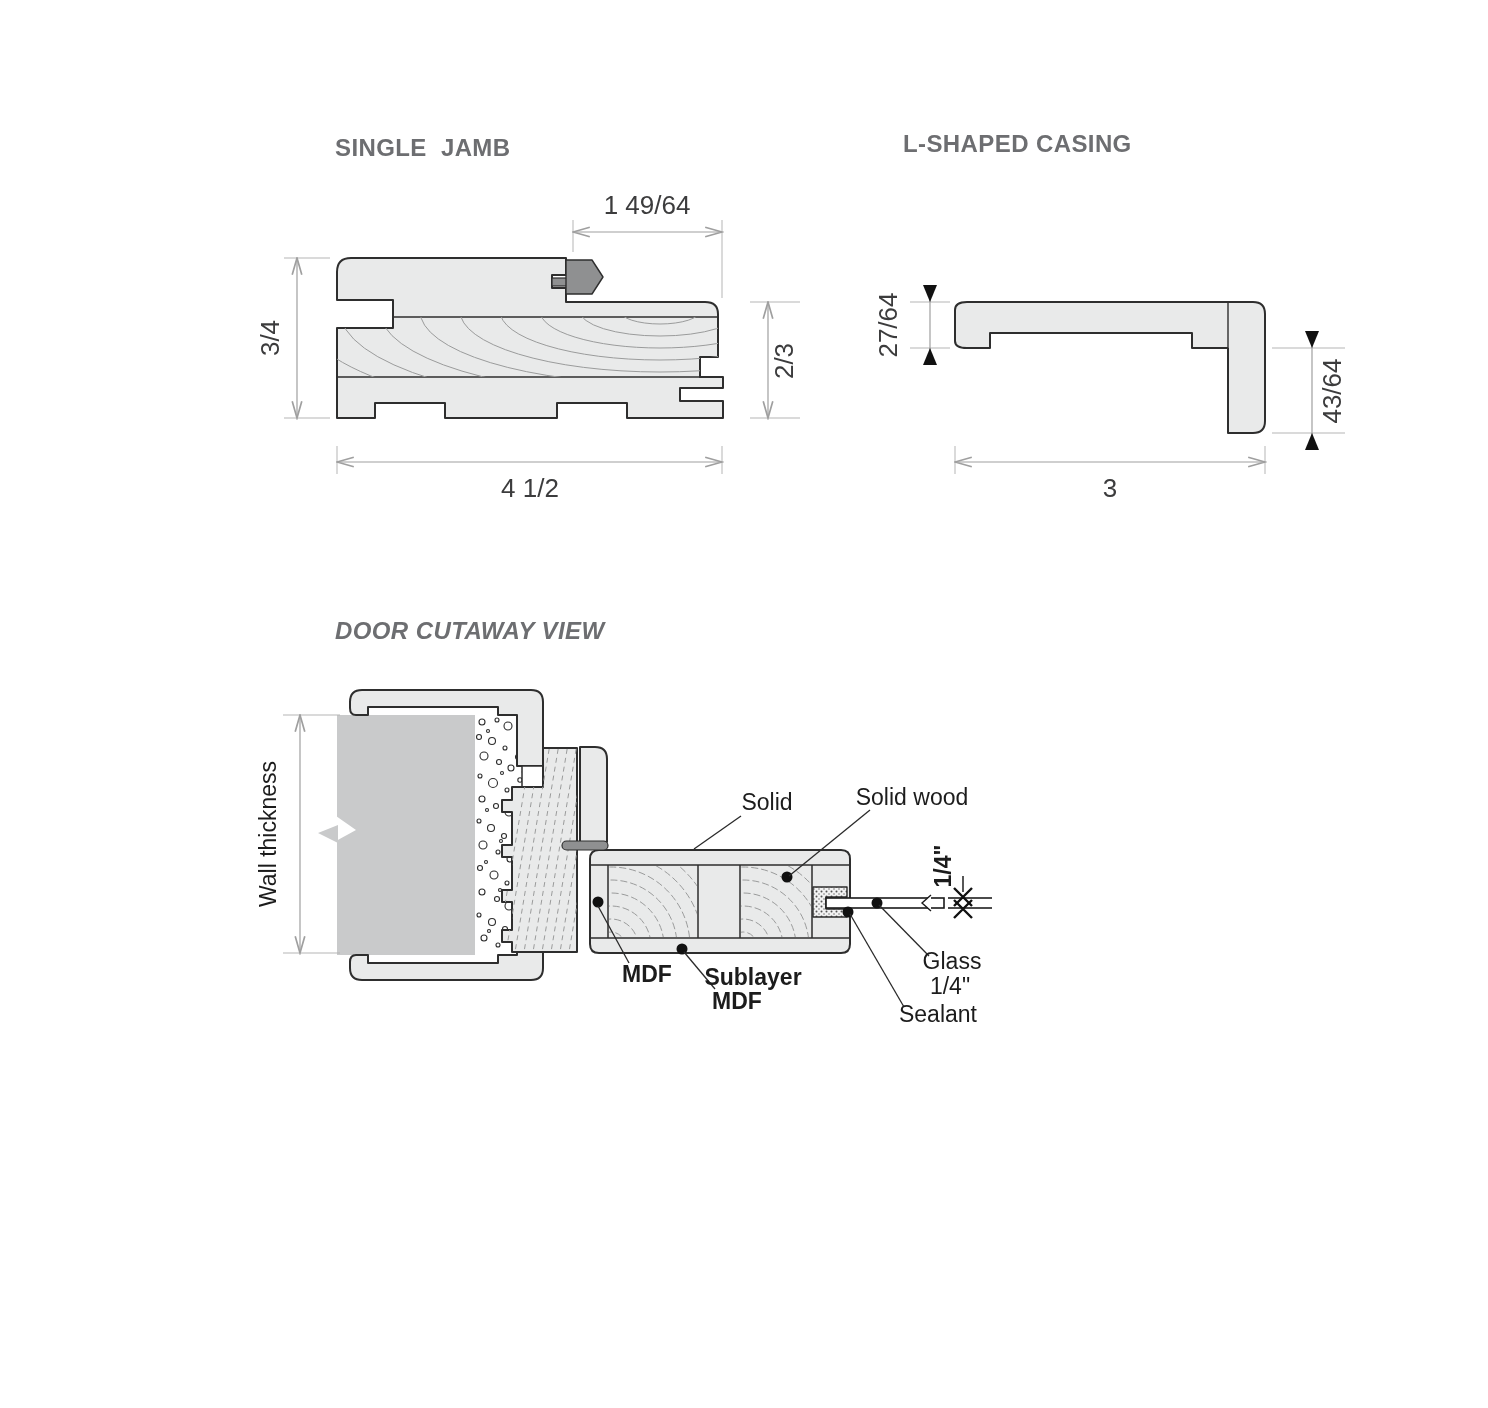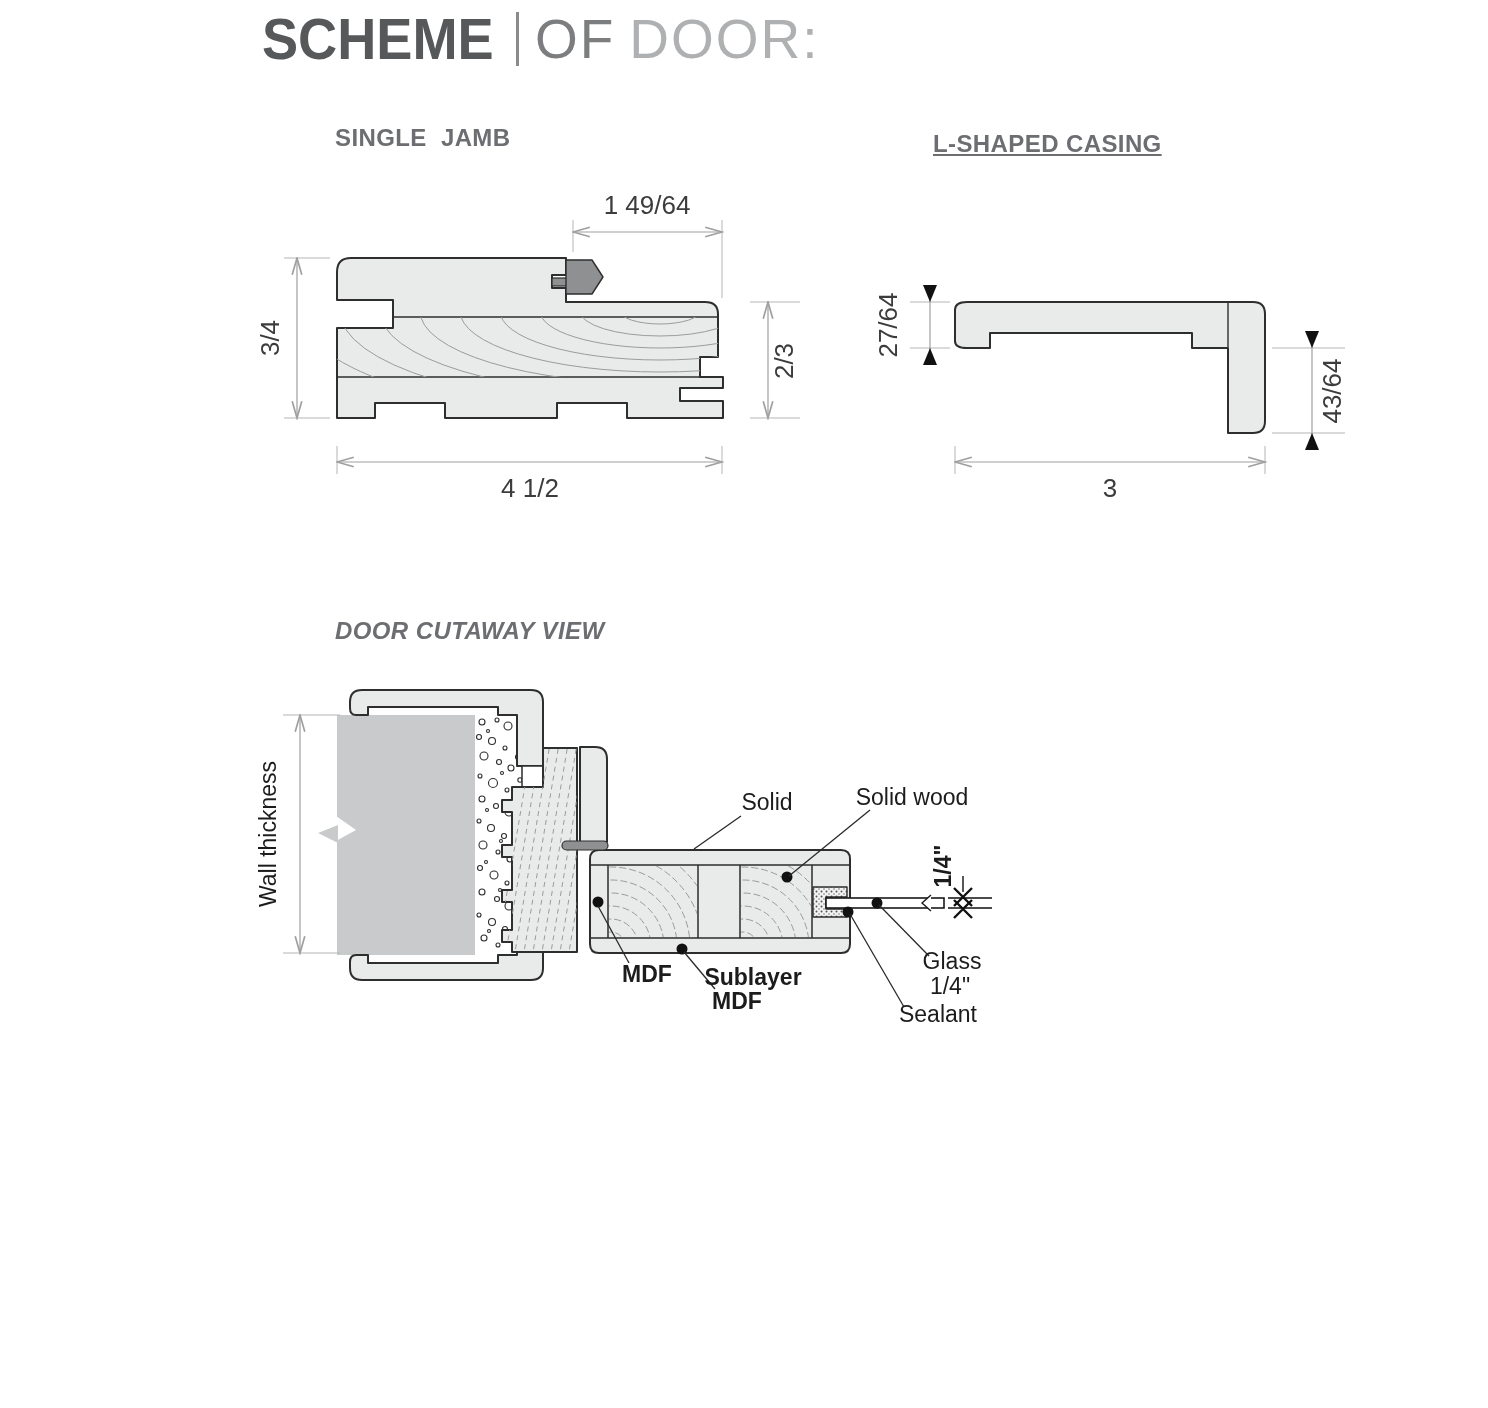--- a/index.html
+++ b/index.html
@@ -4,41 +4,35 @@
 <style>
   html,body{margin:0;padding:0;background:#ffffff;}
   #canvas{position:relative;width:1488px;height:1408px;background:#ffffff;overflow:hidden;
           font-family:"Liberation Sans", sans-serif;}
   .hdr{position:absolute;left:262px;top:0px;display:flex;align-items:center;height:78px;}
   .hdr .t1{font-size:57px;font-weight:bold;color:#57585a;letter-spacing:0px;transform:scaleX(.95);transform-origin:left;}
   .hdr .bar{width:3px;height:54px;background:#8a8b8d;margin:0 16px 0 10px;}
   .hdr .t2{font-size:55px;font-weight:400;color:#7c7d7f;letter-spacing:2px;margin-right:14px;}
   .hdr .t3{font-size:55px;font-weight:400;color:#aeb0b2;letter-spacing:2px;}
   .sec-title{position:absolute;font-size:24px;font-weight:bold;color:#6d6e71;letter-spacing:.4px;white-space:pre;}
-  #t-jamb{left:335px;top:124px;}
-  #t-casing{left:933px;top:130px;text-decoration:underline;}
+  #t-jamb{left:335px;top:134px;}
+  #t-casing{left:903px;top:130px;}
   #t-cutaway{left:335px;top:617px;font-style:italic;}
   svg{position:absolute;overflow:visible;}
   #svg-jamb{left:250px;top:185px;}
   #svg-casing{left:860px;top:270px;}
   #svg-cutaway{left:230px;top:640px;}
   .dimtxt{font-size:26px;fill:#3c3c3d;font-family:"Liberation Sans",sans-serif;}
   .lbltxt{font-size:23px;fill:#1c1c1c;font-family:"Liberation Sans",sans-serif;}
 </style>
 </head>
 <body>
 
 <div id="canvas">
 
-  <div class="hdr">
-    <span class="t1">SCHEME</span>
-    <span class="bar"></span>
-    <span class="t2">OF</span>
-    <span class="t3">DOOR:</span>
-  </div>
 
   <div class="sec-title" id="t-jamb">SINGLE  JAMB</div>
   <div class="sec-title" id="t-casing">L-SHAPED CASING</div>
   <div class="sec-title" id="t-cutaway">DOOR CUTAWAY VIEW</div>
 
   <svg id="svg-jamb" width="580" height="330" viewBox="250 185 580 330">
     <defs>
       <marker id="j_as" orient="auto" markerWidth="18" markerHeight="12" refX="1" refY="5" viewBox="0 0 18 10">
         <path d="M15,1 L1,5 L15,9" stroke="#9f9f9f" stroke-width="1.4" fill="none"></path>
       </marker>

